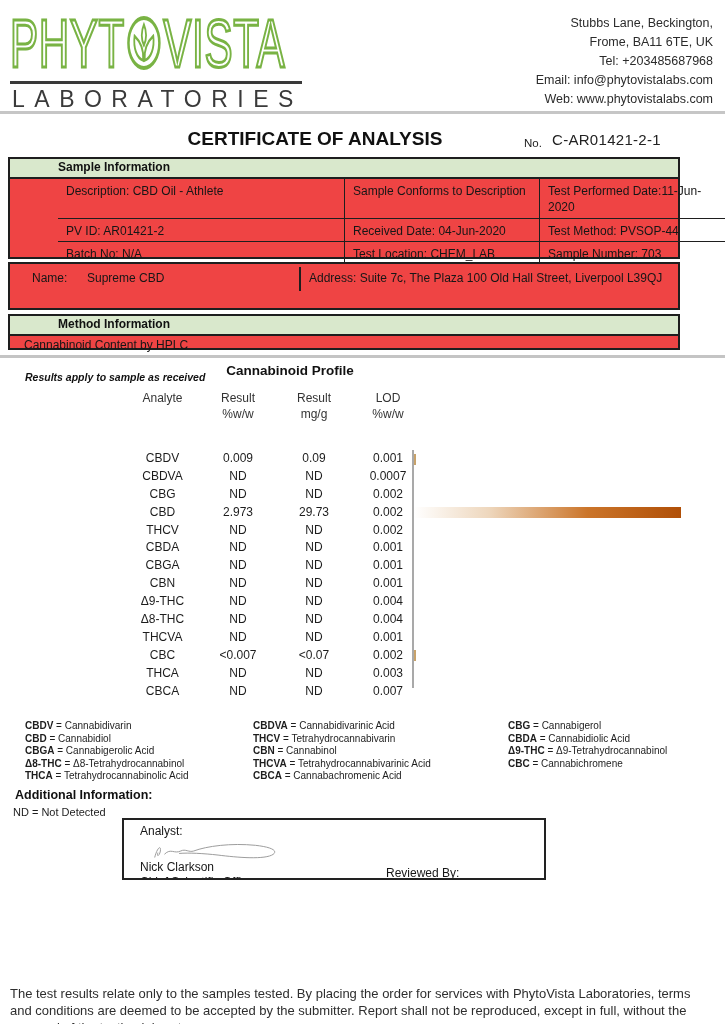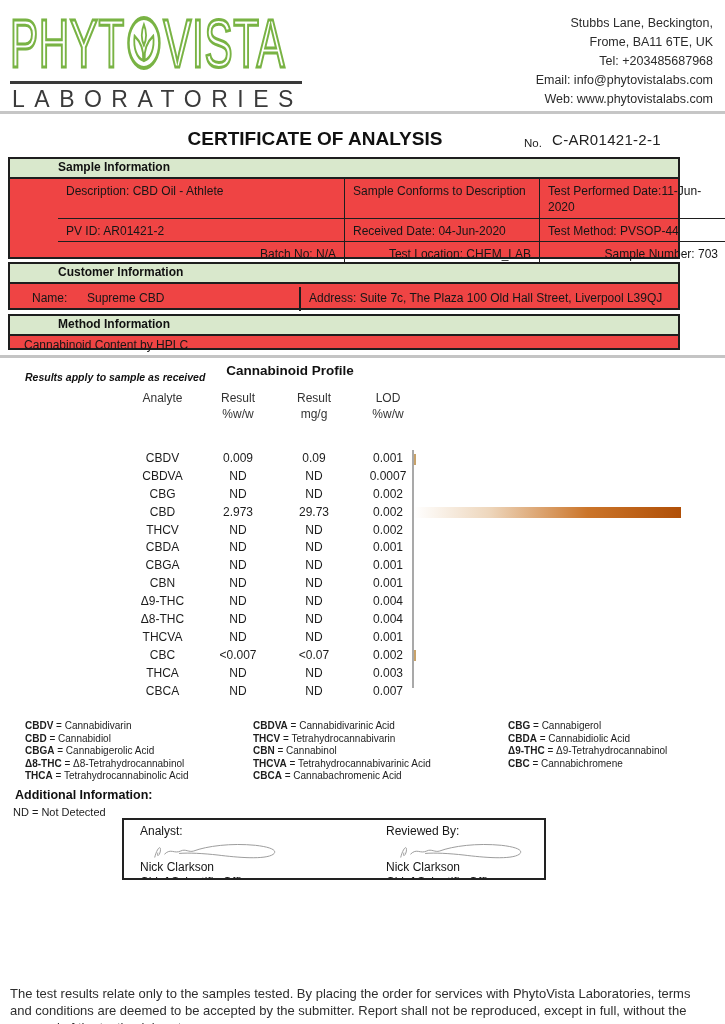--- a/index.html
+++ b/index.html
@@ -30,21 +30,21 @@
 
   
   .ibox{position:absolute;left:8px;width:672px;border:2px solid #1e1e1e;background:#ef4444;box-sizing:border-box;}
   .band{background:#d9e8cc;border-bottom:2px solid #1e1e1e;font-size:12px;font-weight:bold;
         color:#111;padding:1px 0 2px 48px;height:15px;line-height:14px;}
   .sbox{top:157px;height:102px;}
   .sgrid{display:grid;grid-template-columns:287px 195px 186px;margin-left:48px;}
   .scell{border-right:1px solid #1e1e1e;border-bottom:1px solid #1e1e1e;
          padding:4px 8px 0 8px;font-size:12px;line-height:16px;color:#161616;box-sizing:border-box;}
   .scell.last{border-right:none;}
-  .r1{height:40px;} .r2{height:23px;} .r3{height:23px;border-bottom:none;text-align:right;}
+  .r1{height:40px;} .r2{height:23px;} .r3{height:23px;border-bottom:none;}
   .cbox{top:262px;height:48px;}
   .crow{position:relative;height:30px;font-size:12px;color:#161616;}
   .cname-label{position:absolute;left:22px;top:7px;}
   .cname-value{position:absolute;left:77px;top:7px;}
   .cdivider{position:absolute;left:289px;top:3px;height:24px;width:2px;background:#1e1e1e;}
   .caddress{position:absolute;left:299px;top:7px;}
   .mbox{top:314px;height:36px;}
   .mcontent{padding:2px 16px 0 14px;font-size:12px;color:#161616;}
   .mid-rule{position:absolute;left:0;top:355px;width:725px;height:3px;background:#c4c4c4;}
 
@@ -72,21 +72,21 @@
   .legend-col b{font-weight:bold;}
 
   
   .addl-title{position:absolute;left:15px;top:788px;font-size:12.5px;font-weight:bold;color:#111;}
   .addl-item{position:absolute;left:13px;top:806px;font-size:11px;color:#1d1d1d;}
 
   
   .sigbox{position:absolute;left:122px;top:818px;width:424px;height:62px;
           border:2px solid #222;box-sizing:border-box;overflow:hidden;background:#fff;}
   .sigcol{position:absolute;top:4px;width:200px;}
-  .sig1{left:16px;} .sig2{left:262px;}
+  .sig1{left:16px;} .sig2{left:262px;margin-top:42px;}
   .sig-label{font-size:12px;color:#161616;}
   .sig-svg{position:absolute;top:14px;left:2px;}
   .sig-name{position:absolute;top:36px;left:0;font-size:12px;color:#161616;white-space:nowrap;}
   .sig-title{position:absolute;top:51px;left:0;font-size:12px;color:#161616;white-space:nowrap;}
 
   
   .footer{position:absolute;left:10px;top:985px;width:702px;font-size:13px;
           line-height:17px;color:#2e2e2e;}
 </style>
 </head>
@@ -130,21 +130,20 @@
       <div class="scell r2">PV ID: AR01421-2</div>
       <div class="scell r2">Received Date: 04-Jun-2020</div>
       <div class="scell r2 last">Test Method: PVSOP-44</div>
       <div class="scell r3">Batch No: N/A</div>
       <div class="scell r3">Test Location: CHEM_LAB</div>
       <div class="scell r3 last">Sample Number:  703</div>
     </div>
   </div>
 
   <div class="ibox cbox">
-    <div class="band">Customer Information</div>
     <div class="crow">
       <span class="cname-label">Name:</span>
       <span class="cname-value">Supreme CBD</span>
       <span class="cdivider"></span>
       <span class="caddress">Address: Suite 7c, The Plaza 100 Old Hall Street, Liverpool L39QJ</span>
     </div>
   </div>
 
   <div class="ibox mbox">
     <div class="band">Method Information</div>

